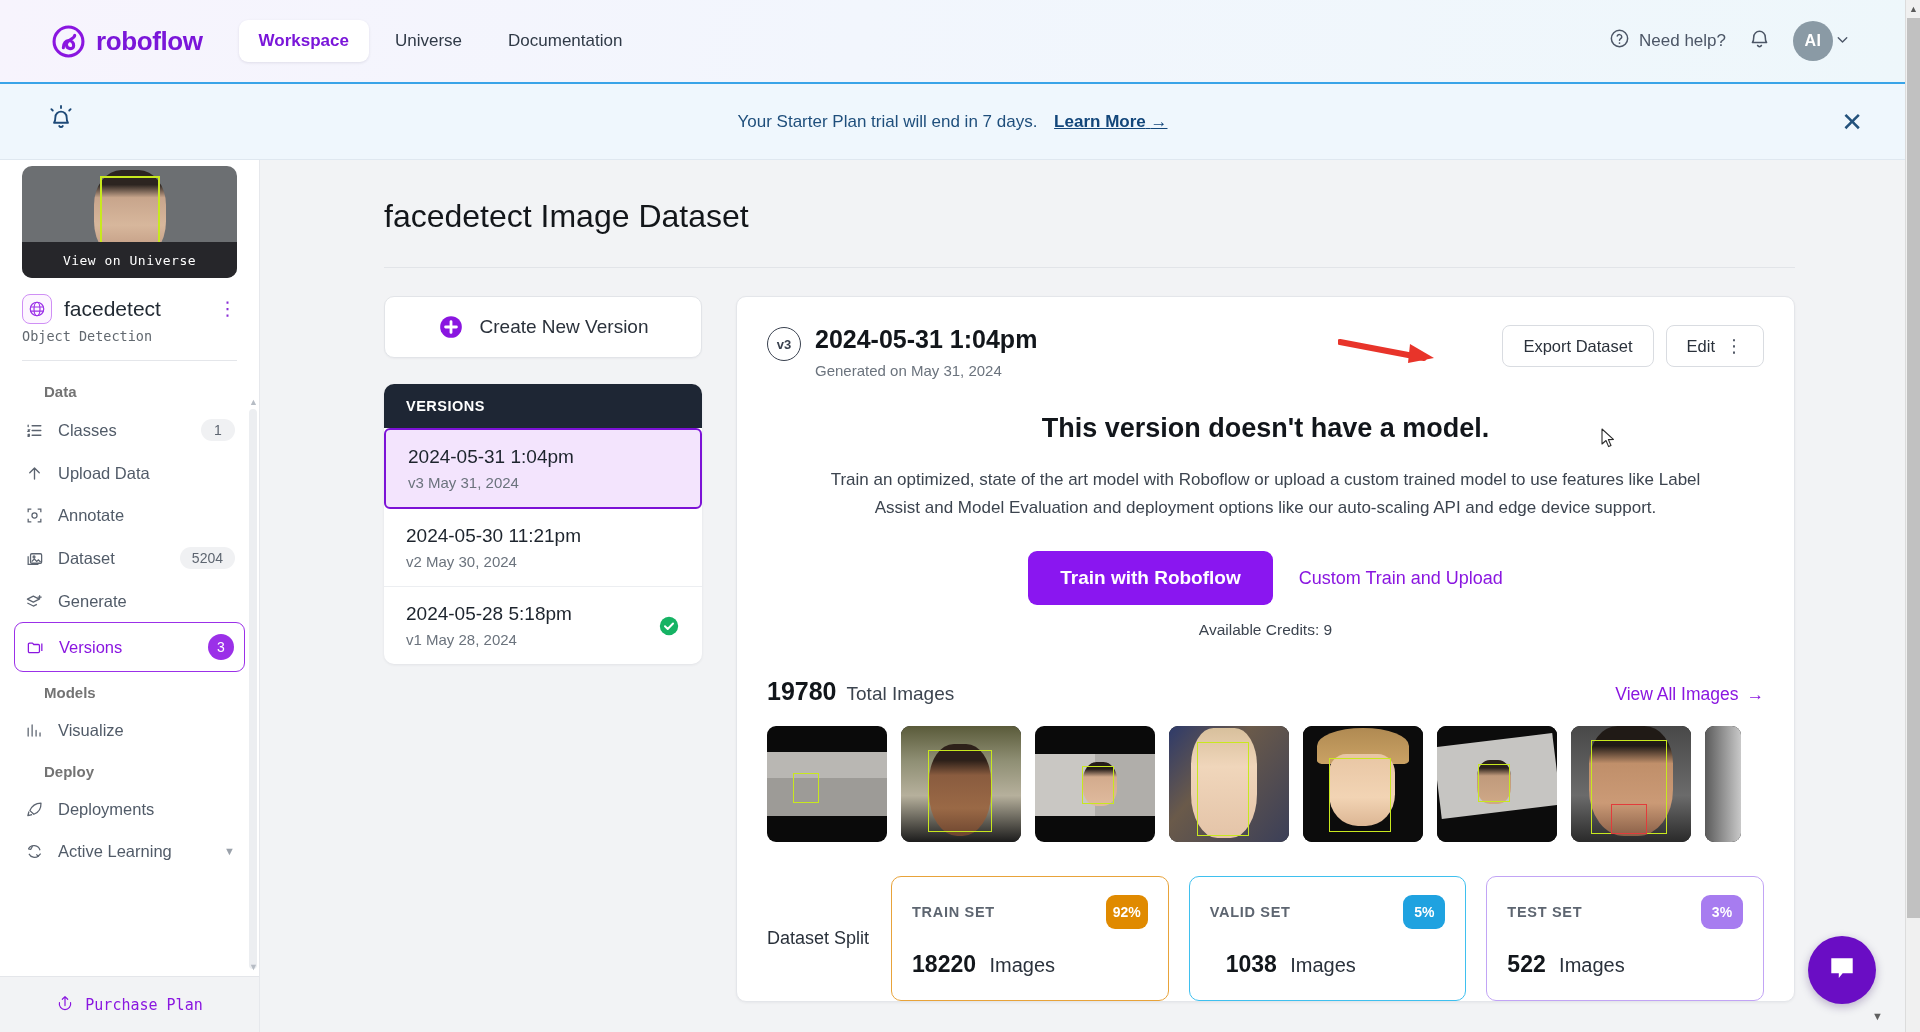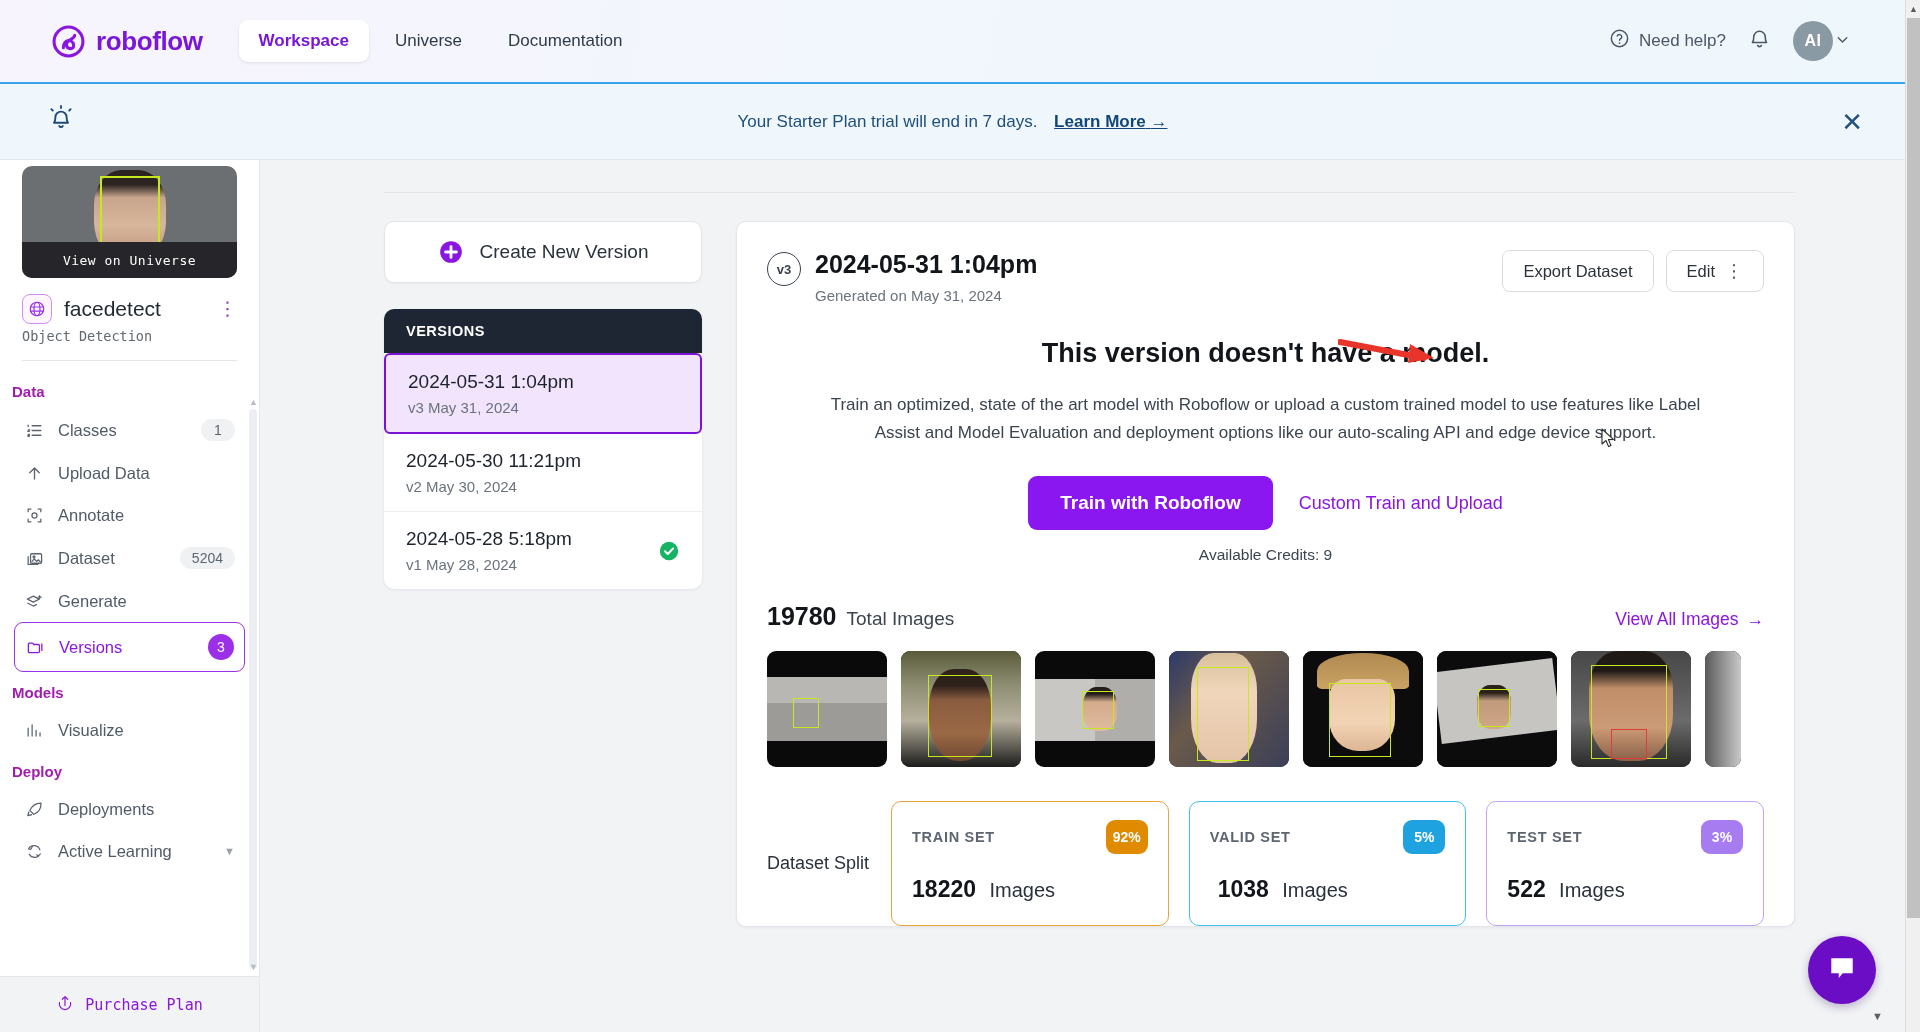--- a/index.html
+++ b/index.html
@@ -85,21 +85,21 @@
   }
   .proj-name { font-size: 21px; color: #222a33; font-weight: 400; }
   .proj-dots { margin-left: auto; color: #8b2fd6; font-size: 19px; cursor: pointer; line-height: .6; letter-spacing: 0; }
   .proj-type {
     padding: 4px 22px 0 22px; font-family: "DejaVu Sans Mono", monospace;
     font-size: 13.5px; color: #61686f;
   }
   .side-divider { margin: 16px 22px 0 22px; border-top: 1px solid #e4e6ea; }
   .nav-scroll { flex: 1; overflow: hidden; position: relative; padding-top: 10px; }
   .group-label {
-    padding: 12px 22px 8px 12px; font-size: 15px; font-weight: 700; color: #a21caf;
+    padding: 12px 22px 8px 12px; font-size: 15px; font-weight: 700; color: #737373; margin-left: 32px;
   }
   .nav-item {
     display: flex; align-items: center; gap: 14px; margin: 0 14px;
     padding: 11px 10px; border-radius: 9px; cursor: pointer;
     font-size: 16.5px; color: #515b68;
   }
   .nav-item .ni-icon { width: 20px; height: 20px; display: flex; align-items: center; justify-content: center; color: #5c6470; flex: none; }
   .nav-item.active {
     border: 1.5px solid #9b30e8; color: #8a16e0; background: #ffffff;
   }
@@ -444,20 +444,21 @@
       <svg viewBox="0 0 24 24" width="18" height="18" fill="none" stroke="#8a16e0" stroke-width="1.6" stroke-linecap="round" stroke-linejoin="round">
         <path d="M4.6 11.4a7.6 7.6 0 1 0 14.8 0"></path>
         <path d="M12 15.4V3.4M8.4 7l3.6-3.6L15.6 7"></path>
       </svg>
     </span>
     <span>Purchase Plan</span>
   </div>
 </div>
 
 <div class="main">
+  <div class="page-title">facedetect Image Dataset</div>
   <div class="title-rule"></div>
 
   <div class="content-row">
 
     <div class="left-col">
       <div class="btn-create">
         <span class="plus-icon">
           <svg viewBox="0 0 24 24" width="26" height="26">
             <circle cx="12" cy="12" r="10" fill="#8a16e0"></circle>
             <path d="M12 7v10M7 12h10" stroke="#fff" stroke-width="2.6" stroke-linecap="round"></path>
@@ -608,21 +609,21 @@
                 <span>Images</span>
               </div>
             </div>
 
             <div class="split-card" style="border:1.5px solid #3fc0ef;">
               <div class="sc-top">
                 <span class="sc-name">VALID SET</span>
                 <span class="sc-pct" style="background:#1fa2e0;">5%</span>
               </div>
               <div class="sc-val">
-                <span style="font-weight:700;font-size:23px;color:#12161b;margin-left:8px;">1038</span>
+                <span style="font-weight:700;font-size:23px;color:#12161b;margin-left:16px;">1038</span>
                 <span>Images</span>
               </div>
             </div>
 
             <div class="split-card" style="border:1.5px solid #c2a4f5;">
               <div class="sc-top">
                 <span class="sc-name">TEST SET</span>
                 <span class="sc-pct" style="background:#a77cf0;">3%</span>
               </div>
               <div class="sc-val">

